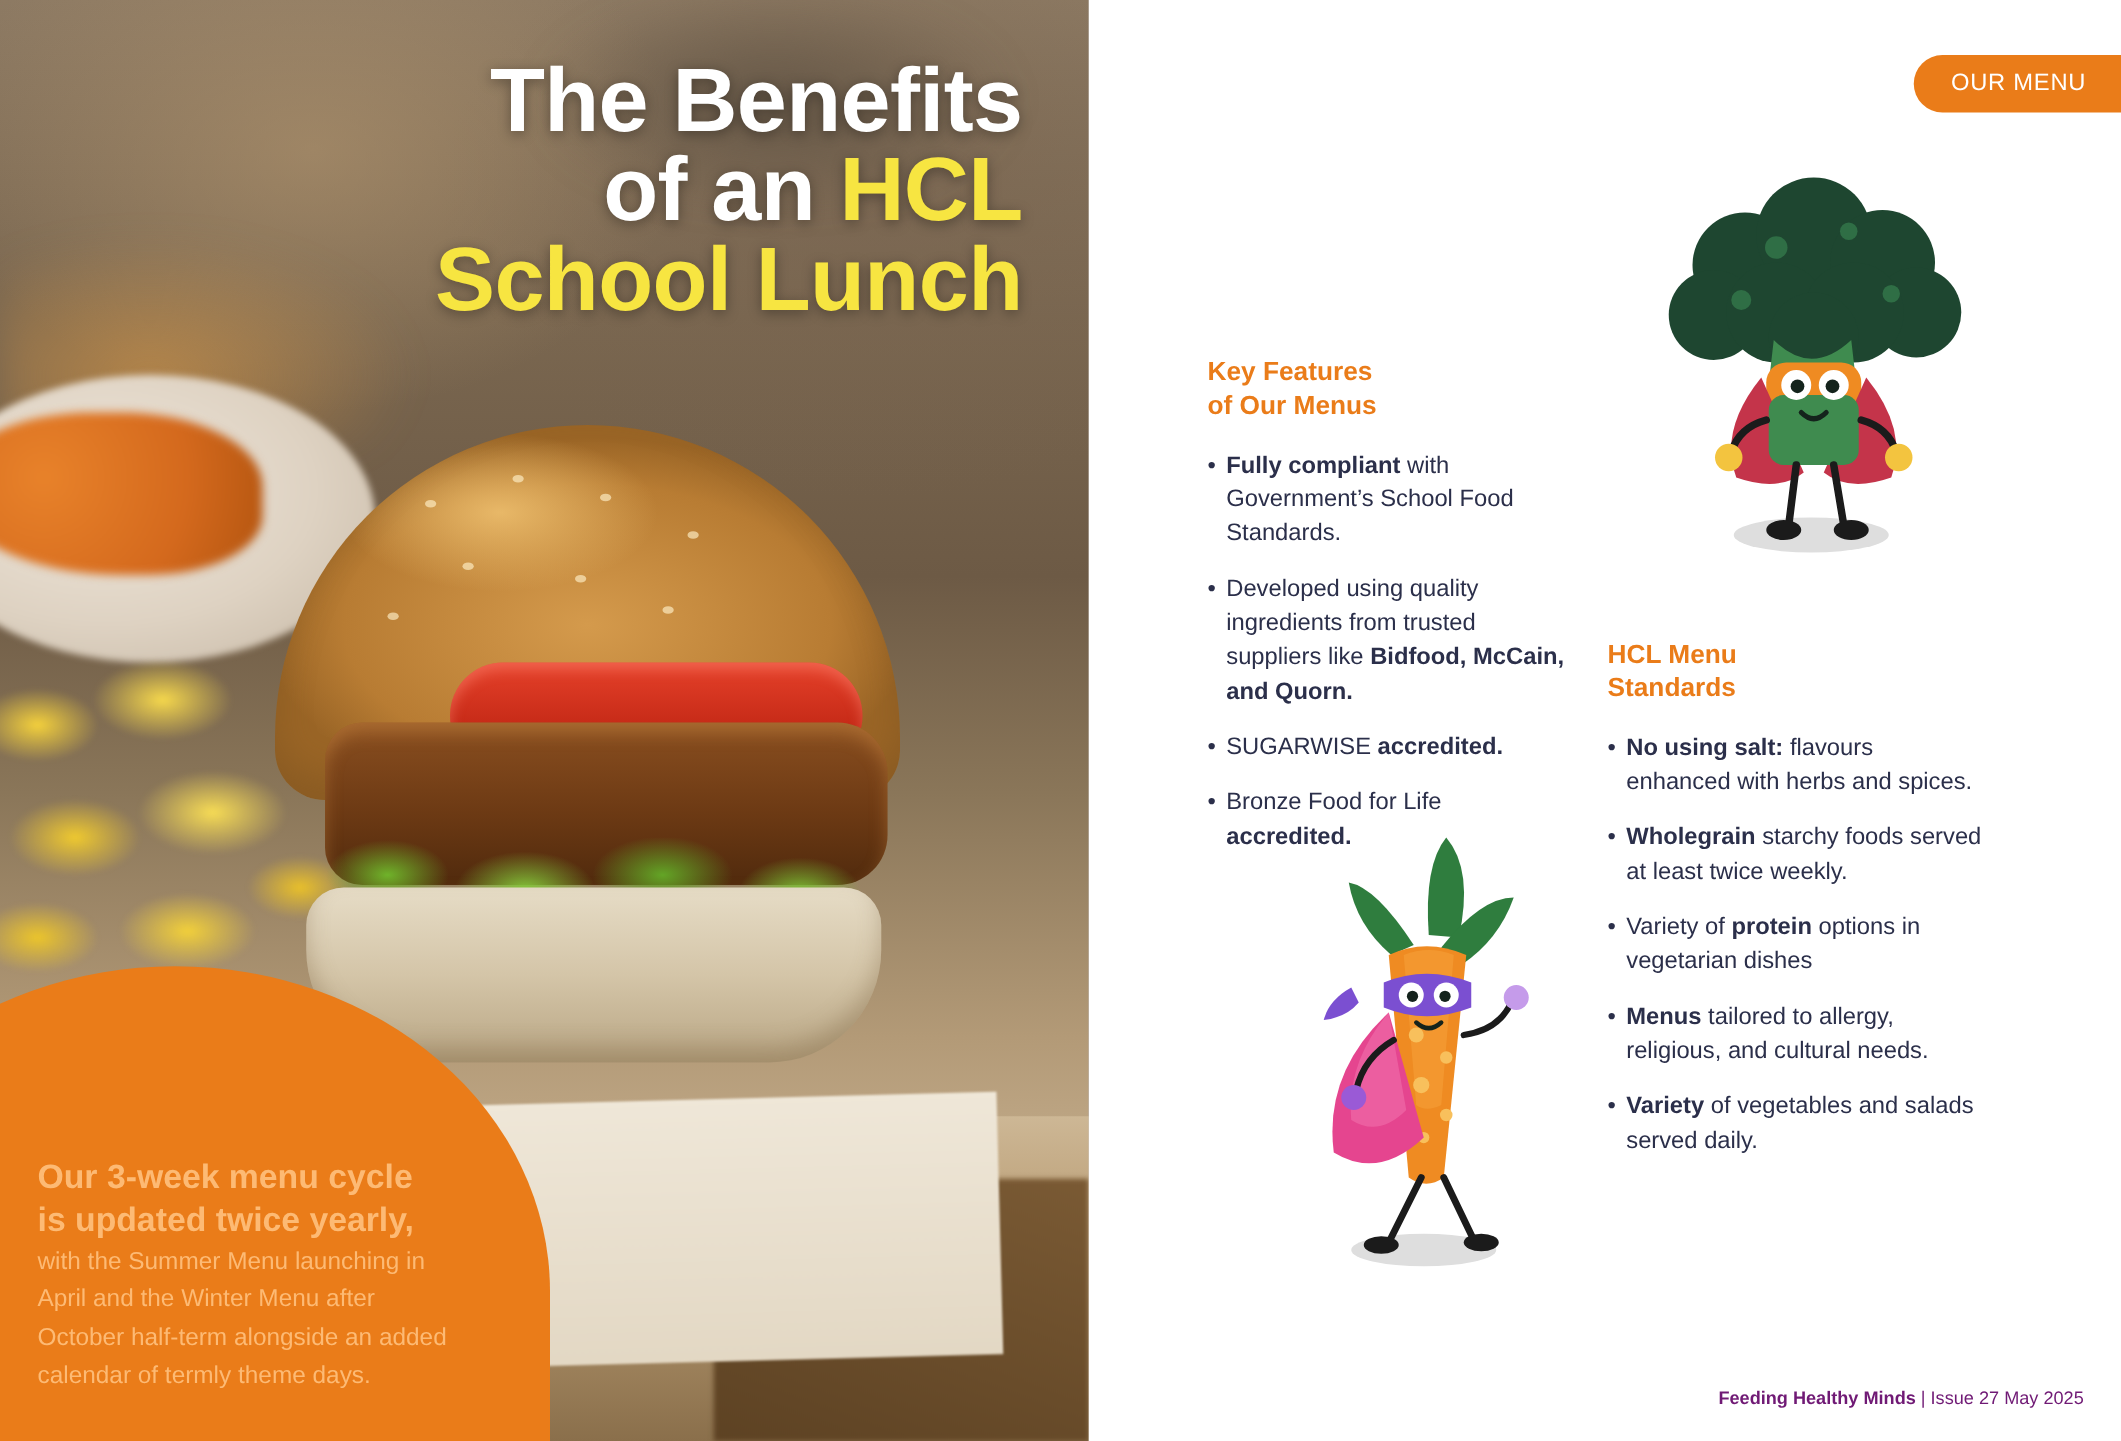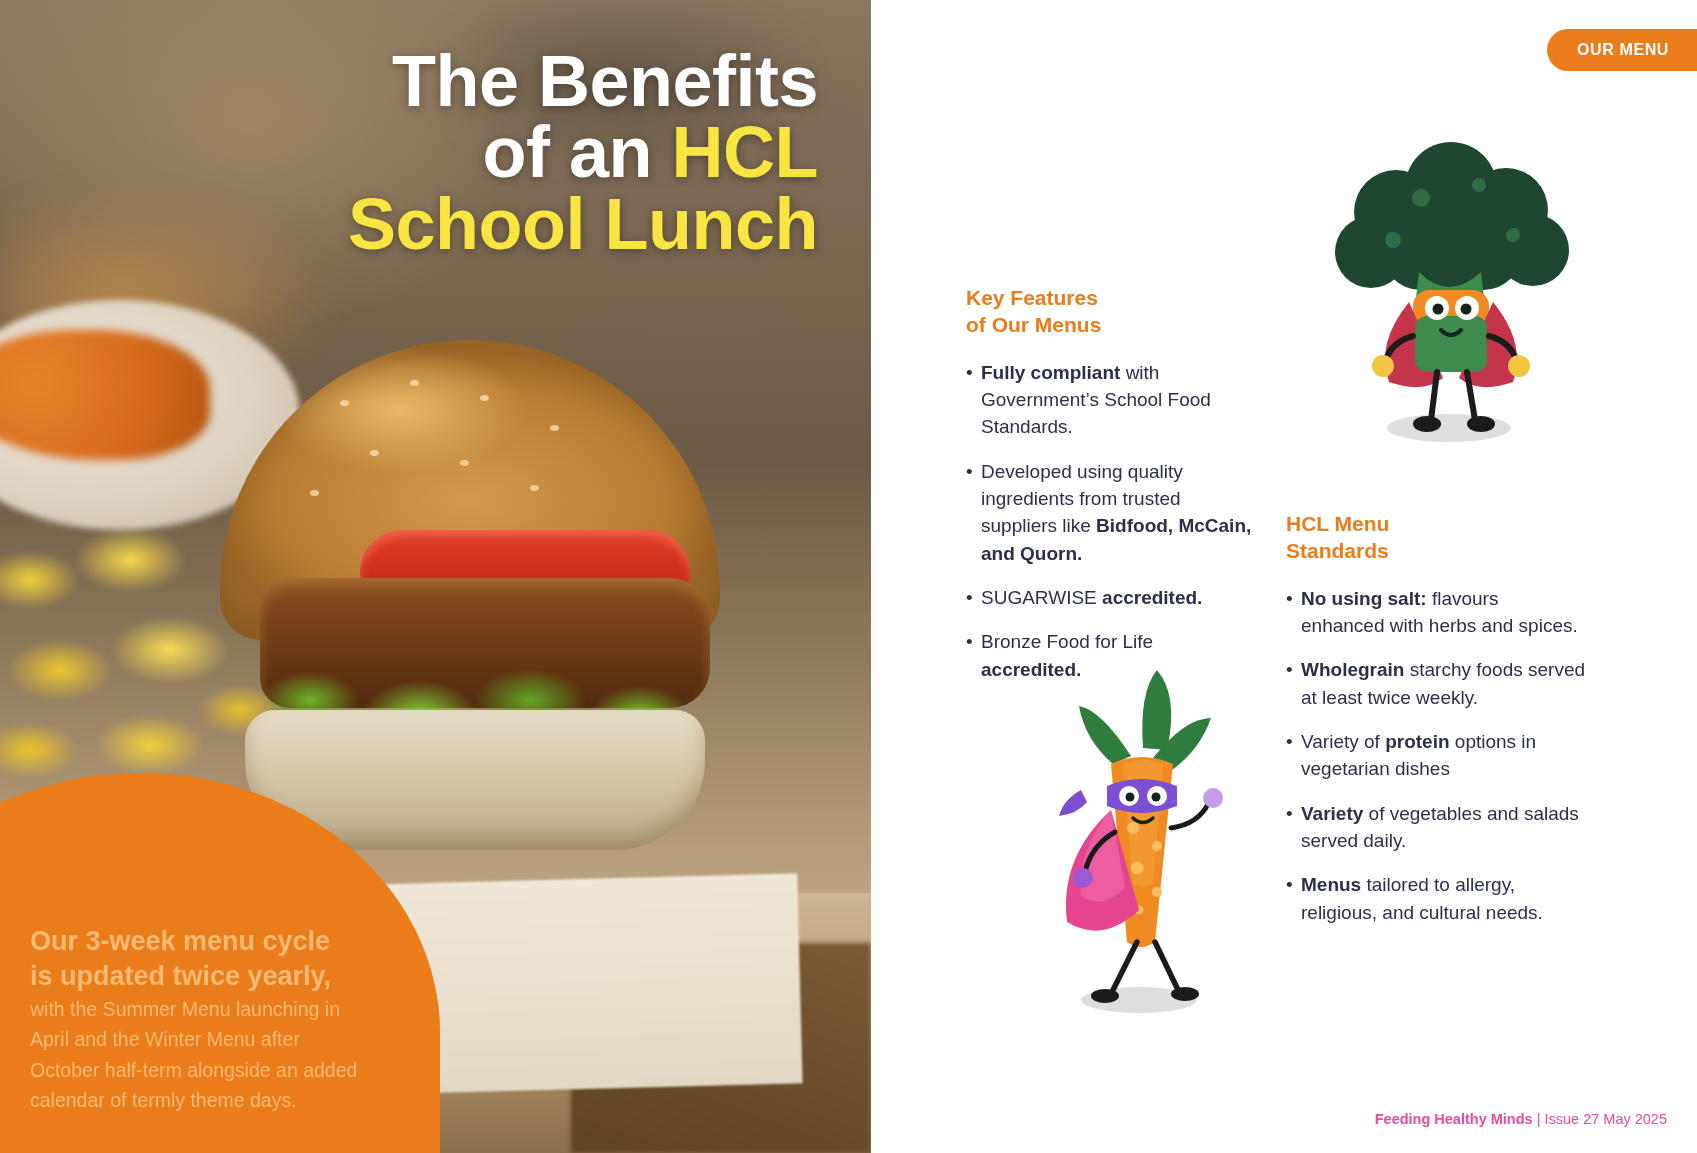--- a/index.html
+++ b/index.html
@@ -182,25 +182,25 @@
 
   
   .right-panel {
     position: relative;
     width: 826px;
     height: 1153px;
     background: #ffffff;
   }
   .our-menu-tab {
     position: absolute;
-    right: 0; top: 29px;
+    right: 0; top: 44px;
     background: #ea7c19;
     color: #ffffff;
-    font-weight: bold;
-    font-size: 16px;
+    font-weight: normal;
+    font-size: 19px;
     letter-spacing: 0.6px;
     padding: 12px 28px 12px 30px;
     border-radius: 24px 0 0 24px;
   }
 
   .col-text {
     position: absolute;
     left: 95px; top: 240px;
     width: 290px;
     color: #2b2f4a;
@@ -249,21 +249,21 @@
   .carrot-char {
     position: absolute;
     left: 140px; top: 660px;
     width: 260px; height: 360px;
   }
 
   .footer {
     position: absolute;
     right: 30px; bottom: 26px;
     font-size: 14.5px;
-    color: #ec4899;
+    color: #701a75;
   }
   .footer b { font-weight: bold; }
 </style>
 </head>
 <body>
 
 <div class="page">
 
   <div class="left-panel">
     <div class="photo"></div>
@@ -371,22 +371,22 @@
 
     <div class="standards-wrap">
       <div class="sec-title">
         <span>HCL Menu</span><br>
         <span>Standards</span>
       </div>
       <ul class="bullets">
         <li><b>No using salt:</b><span> flavours enhanced with herbs and spices.</span></li>
         <li><b>Wholegrain</b><span> starchy foods served at least twice weekly.</span></li>
         <li><span>Variety of </span><b>protein</b><span> options in vegetarian dishes</span></li>
+        <li><b>Menus</b><span> tailored to allergy, religious, and cultural needs.</span></li>
         <li><b>Variety</b><span> of vegetables and salads served daily.</span></li>
-        <li><b>Menus</b><span> tailored to allergy, religious, and cultural needs.</span></li>
       </ul>
     </div>
 
     <div class="carrot-char">
       <svg viewBox="0 0 260 360" width="260" height="360" aria-hidden="true">
         <ellipse cx="128" cy="340" rx="58" ry="13" fill="#dedede"></ellipse>
 
         <g fill="#2f7d3e">
           <path d="M120 96 q-30 -46 -52 -50 q6 34 34 58 z"></path>
           <path d="M132 88 q-4 -56 14 -78 q22 26 10 80 z"></path>

